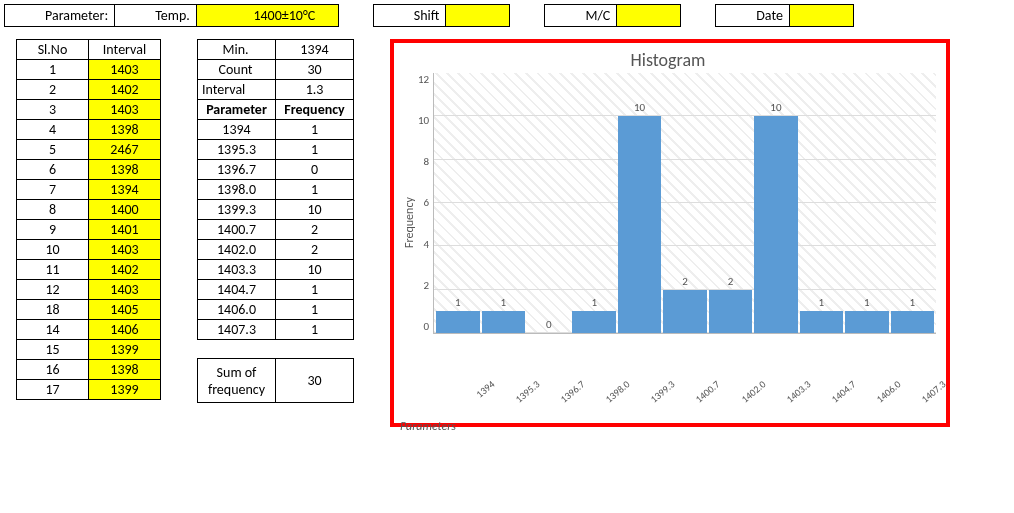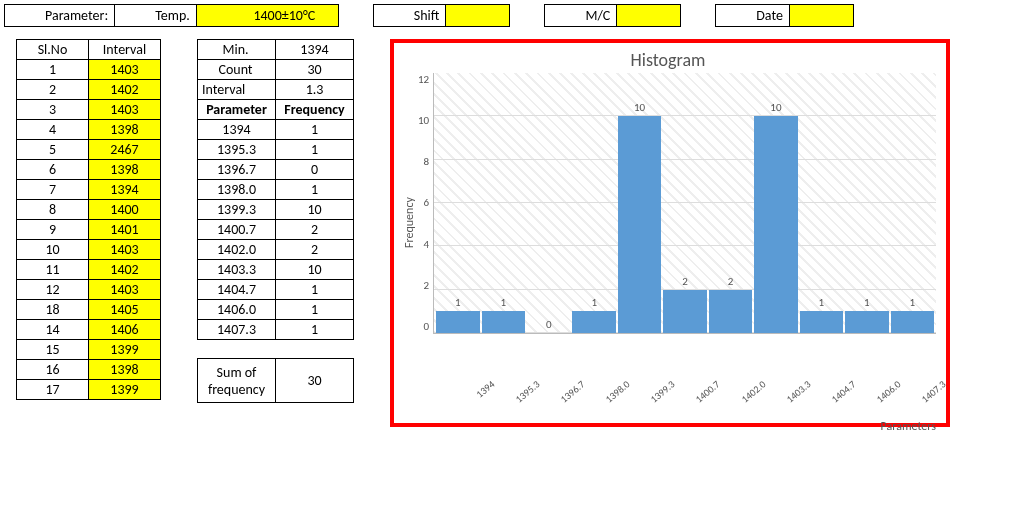--- a/index.html
+++ b/index.html
@@ -123,24 +123,25 @@
     flex: 1;
     font-size: 10px;
     color: #555;
     transform: rotate(-40deg);
     transform-origin: top right;
     text-align: right;
     white-space: nowrap;
     padding-top: 6px;
   }
   .xlabel {
-    text-align: right;
+    text-align: left;
     font-size: 12px;
     color: #555;
     margin-top: -4px;
+    font-style: italic;
   }
   .bold { font-weight: bold; }
 </style>
 </head>
 <body>
 
 <div class="top-row">
   <table>
       <tbody>
         <tr>

